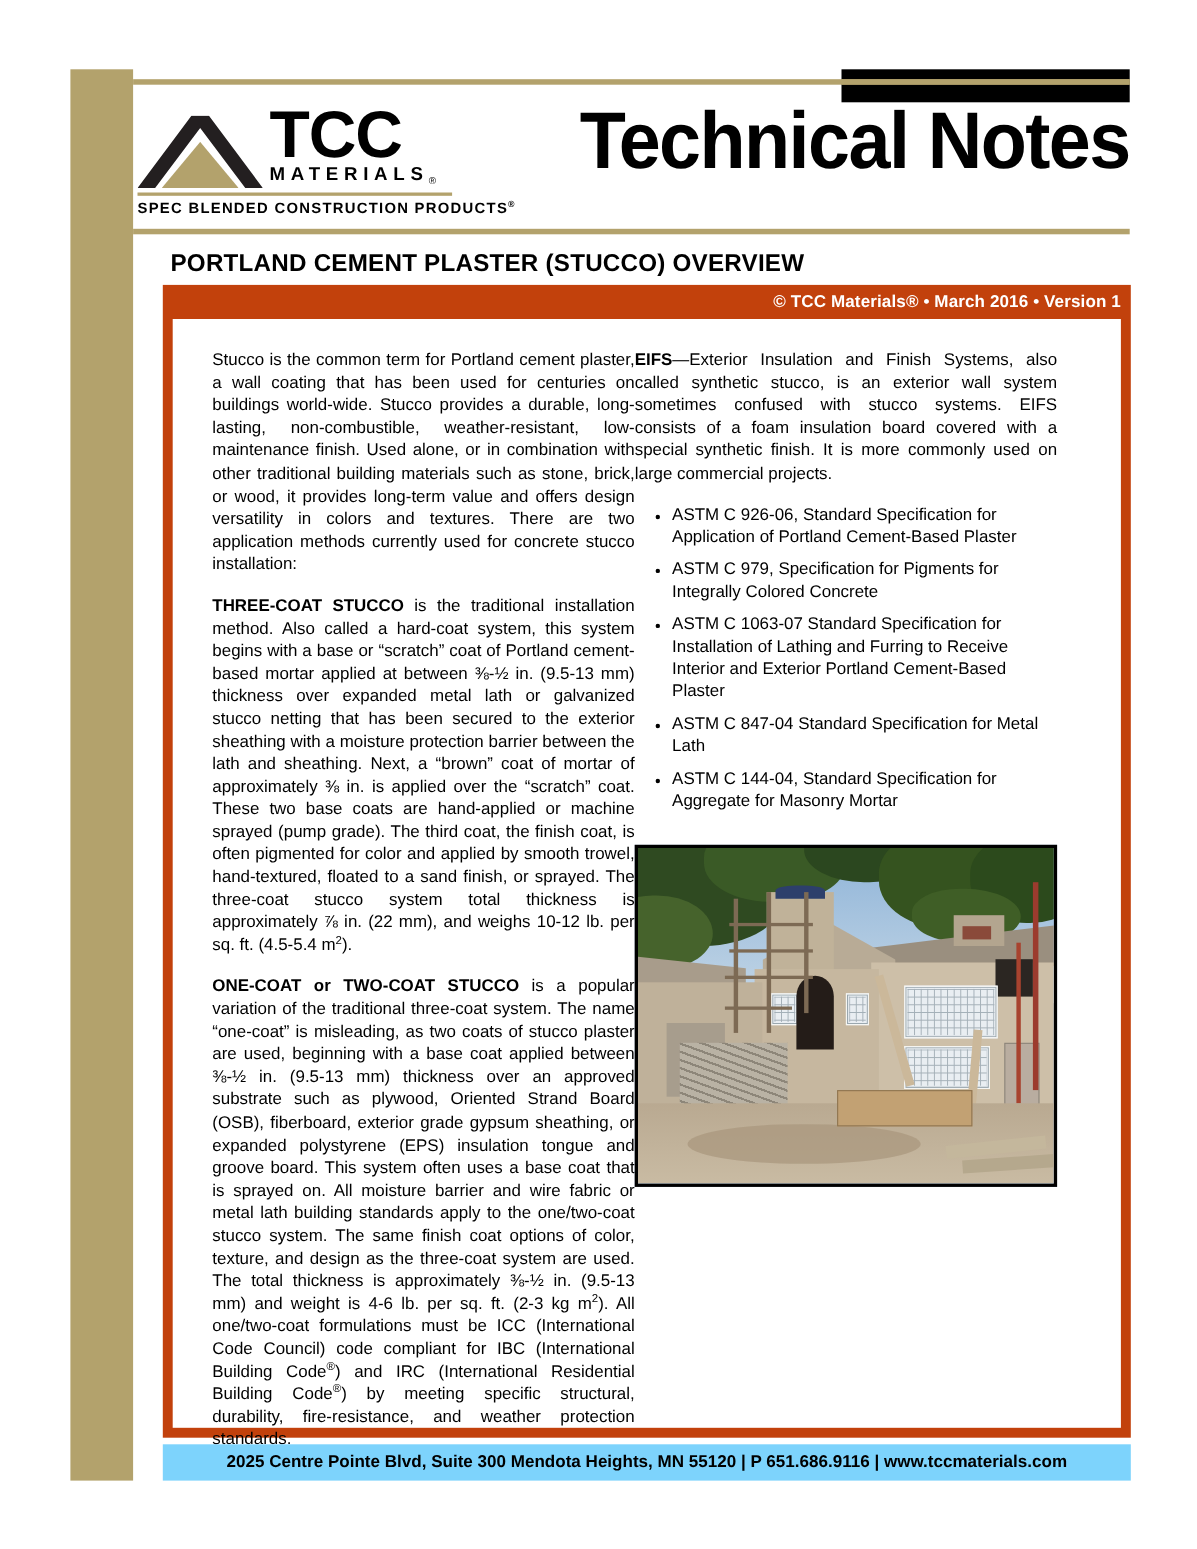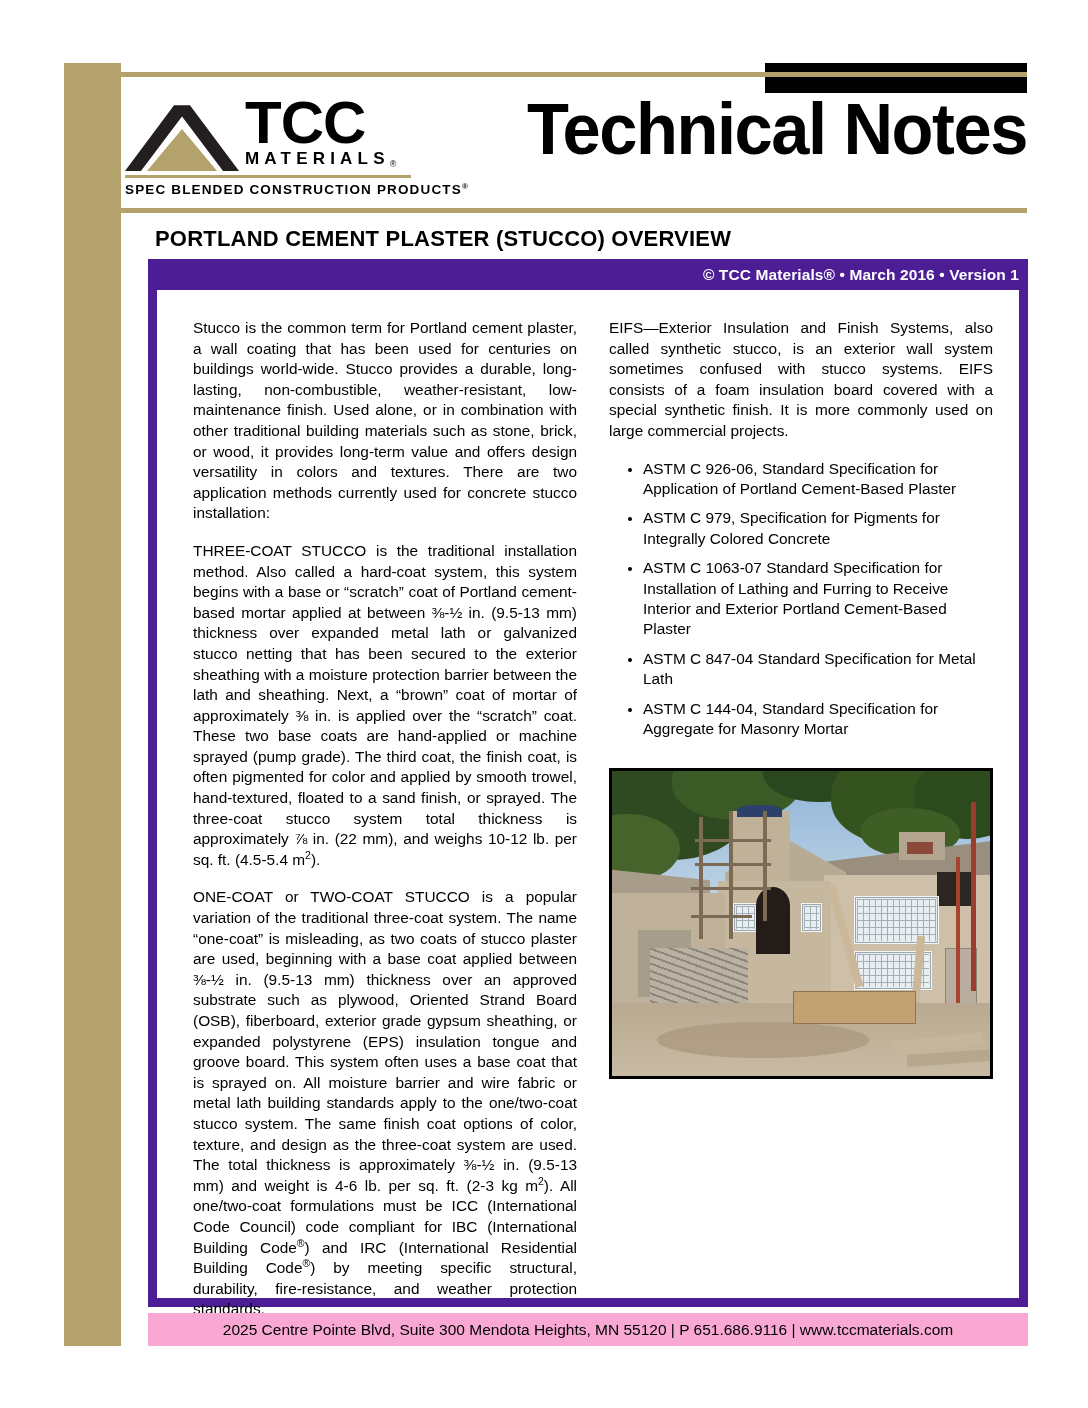--- a/index.html
+++ b/index.html
@@ -172,21 +172,21 @@
     color: #000;
   }
 
   
   #content-frame {
     position: absolute;
     left: 148px;
     top: 259px;
     width: 880px;
     height: 1048px;
-    background: #4c1d95;
+    background: #c2410c;
     box-sizing: border-box;
   }
   #copyright-bar {
     position: absolute;
     left: 0;
     top: 0;
     width: 880px;
     height: 31px;
     color: #ffffff;
     font-weight: bold;
@@ -207,33 +207,32 @@
     box-sizing: border-box;
   }
 
   
   #columns {
     position: absolute;
     left: 36px;
     top: 28px;
     width: 800px;
     display: flex;
-    gap: 32px;
   }
   .col { width: 384px; }
   .col p {
     margin: 0 0 17px 0;
     font-size: 15.4px;
     line-height: 20.6px;
     text-align: justify;
     color: #000;
     hyphens: none;
   }
   .col p.last { margin-bottom: 0; }
-  .col b { font-weight: normal; }
+  .col b { font-weight: bold; }
   sup { font-size: 0.68em; vertical-align: super; line-height: 0; }
 
   
   #astm-list {
     margin: 12px;
     padding: 0;
     list-style: none;
   }
   #astm-list li {
     position: relative;
@@ -341,23 +340,23 @@
   .p-plank2 { position:absolute; left:78%; top:92%; width:22%; height:4%;
               background:#b5a88d; transform: rotate(-4deg); }
 
   
   #footer-bar {
     position: absolute;
     left: 148px;
     top: 1313px;
     width: 880px;
     height: 33px;
-    background: #f9a8d4;
-    color: #000;
-    font-weight: normal;
+    background: #7dd3fc;
+    color: #000;
+    font-weight: bold;
     font-size: 15.5px;
     line-height: 33px;
     text-align: center;
     letter-spacing: 0px;
   }
 </style>
 </head>
 <body>
 
 <div id="gold-spine"></div>

